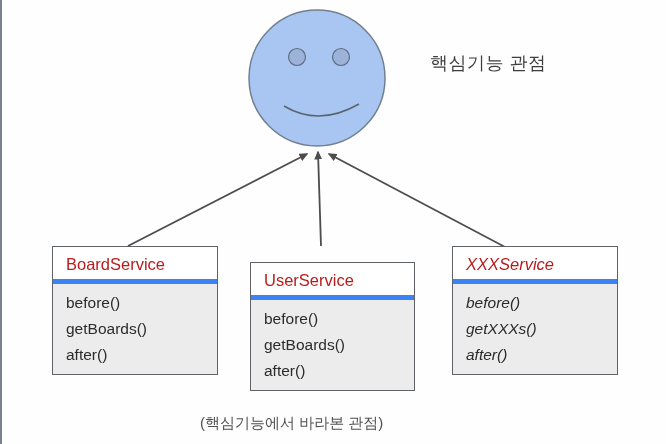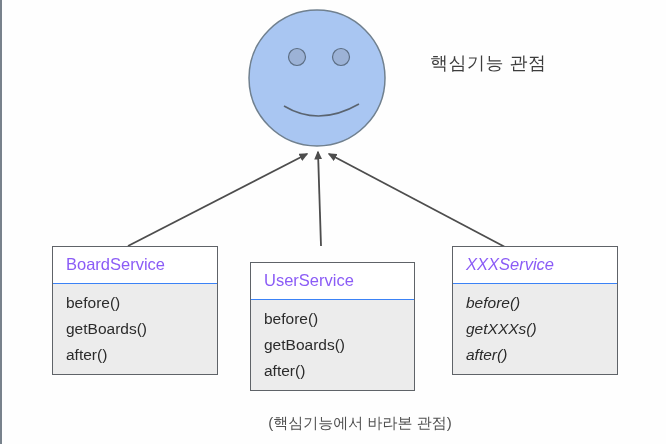--- a/index.html
+++ b/index.html
@@ -45,41 +45,40 @@
     top: 246px;
     height: 129px;
     box-sizing: border-box;
     border: 1px solid #5f6368;
     background: #ececec;
   }
   .service-box .box-header {
     box-sizing: border-box;
     height: 37px;
     background: #ffffff;
-    border-bottom: 1px solid #3b82f6;
+    border-bottom: 5px solid #3b82f6;
     padding: 8px 12px 0 13px;
     font-size: 16.5px;
-    color: #8b5cf6;
+    color: #b91c1c;
     white-space: nowrap;
   }
   .service-box .box-body {
     padding: 6px 12px 0 13px;
     font-size: 15.5px;
     line-height: 26px;
     color: #2b2b2b;
   }
   .box-1 { left: 52px;  width: 166px; }
   .box-2 { left: 250px; width: 165px; margin-top: 16px; }
   .box-3 { left: 452px; width: 166px; font-style: italic; }
   .caption {
     position: absolute;
     left: 200px;
     top: 414px;
     width: 320px;
-    text-align: center;
     font-size: 15px;
     color: #4f4f4f;
     white-space: nowrap;
   }
 </style>
 </head>
 <body>
 
 <div class="canvas">
 

